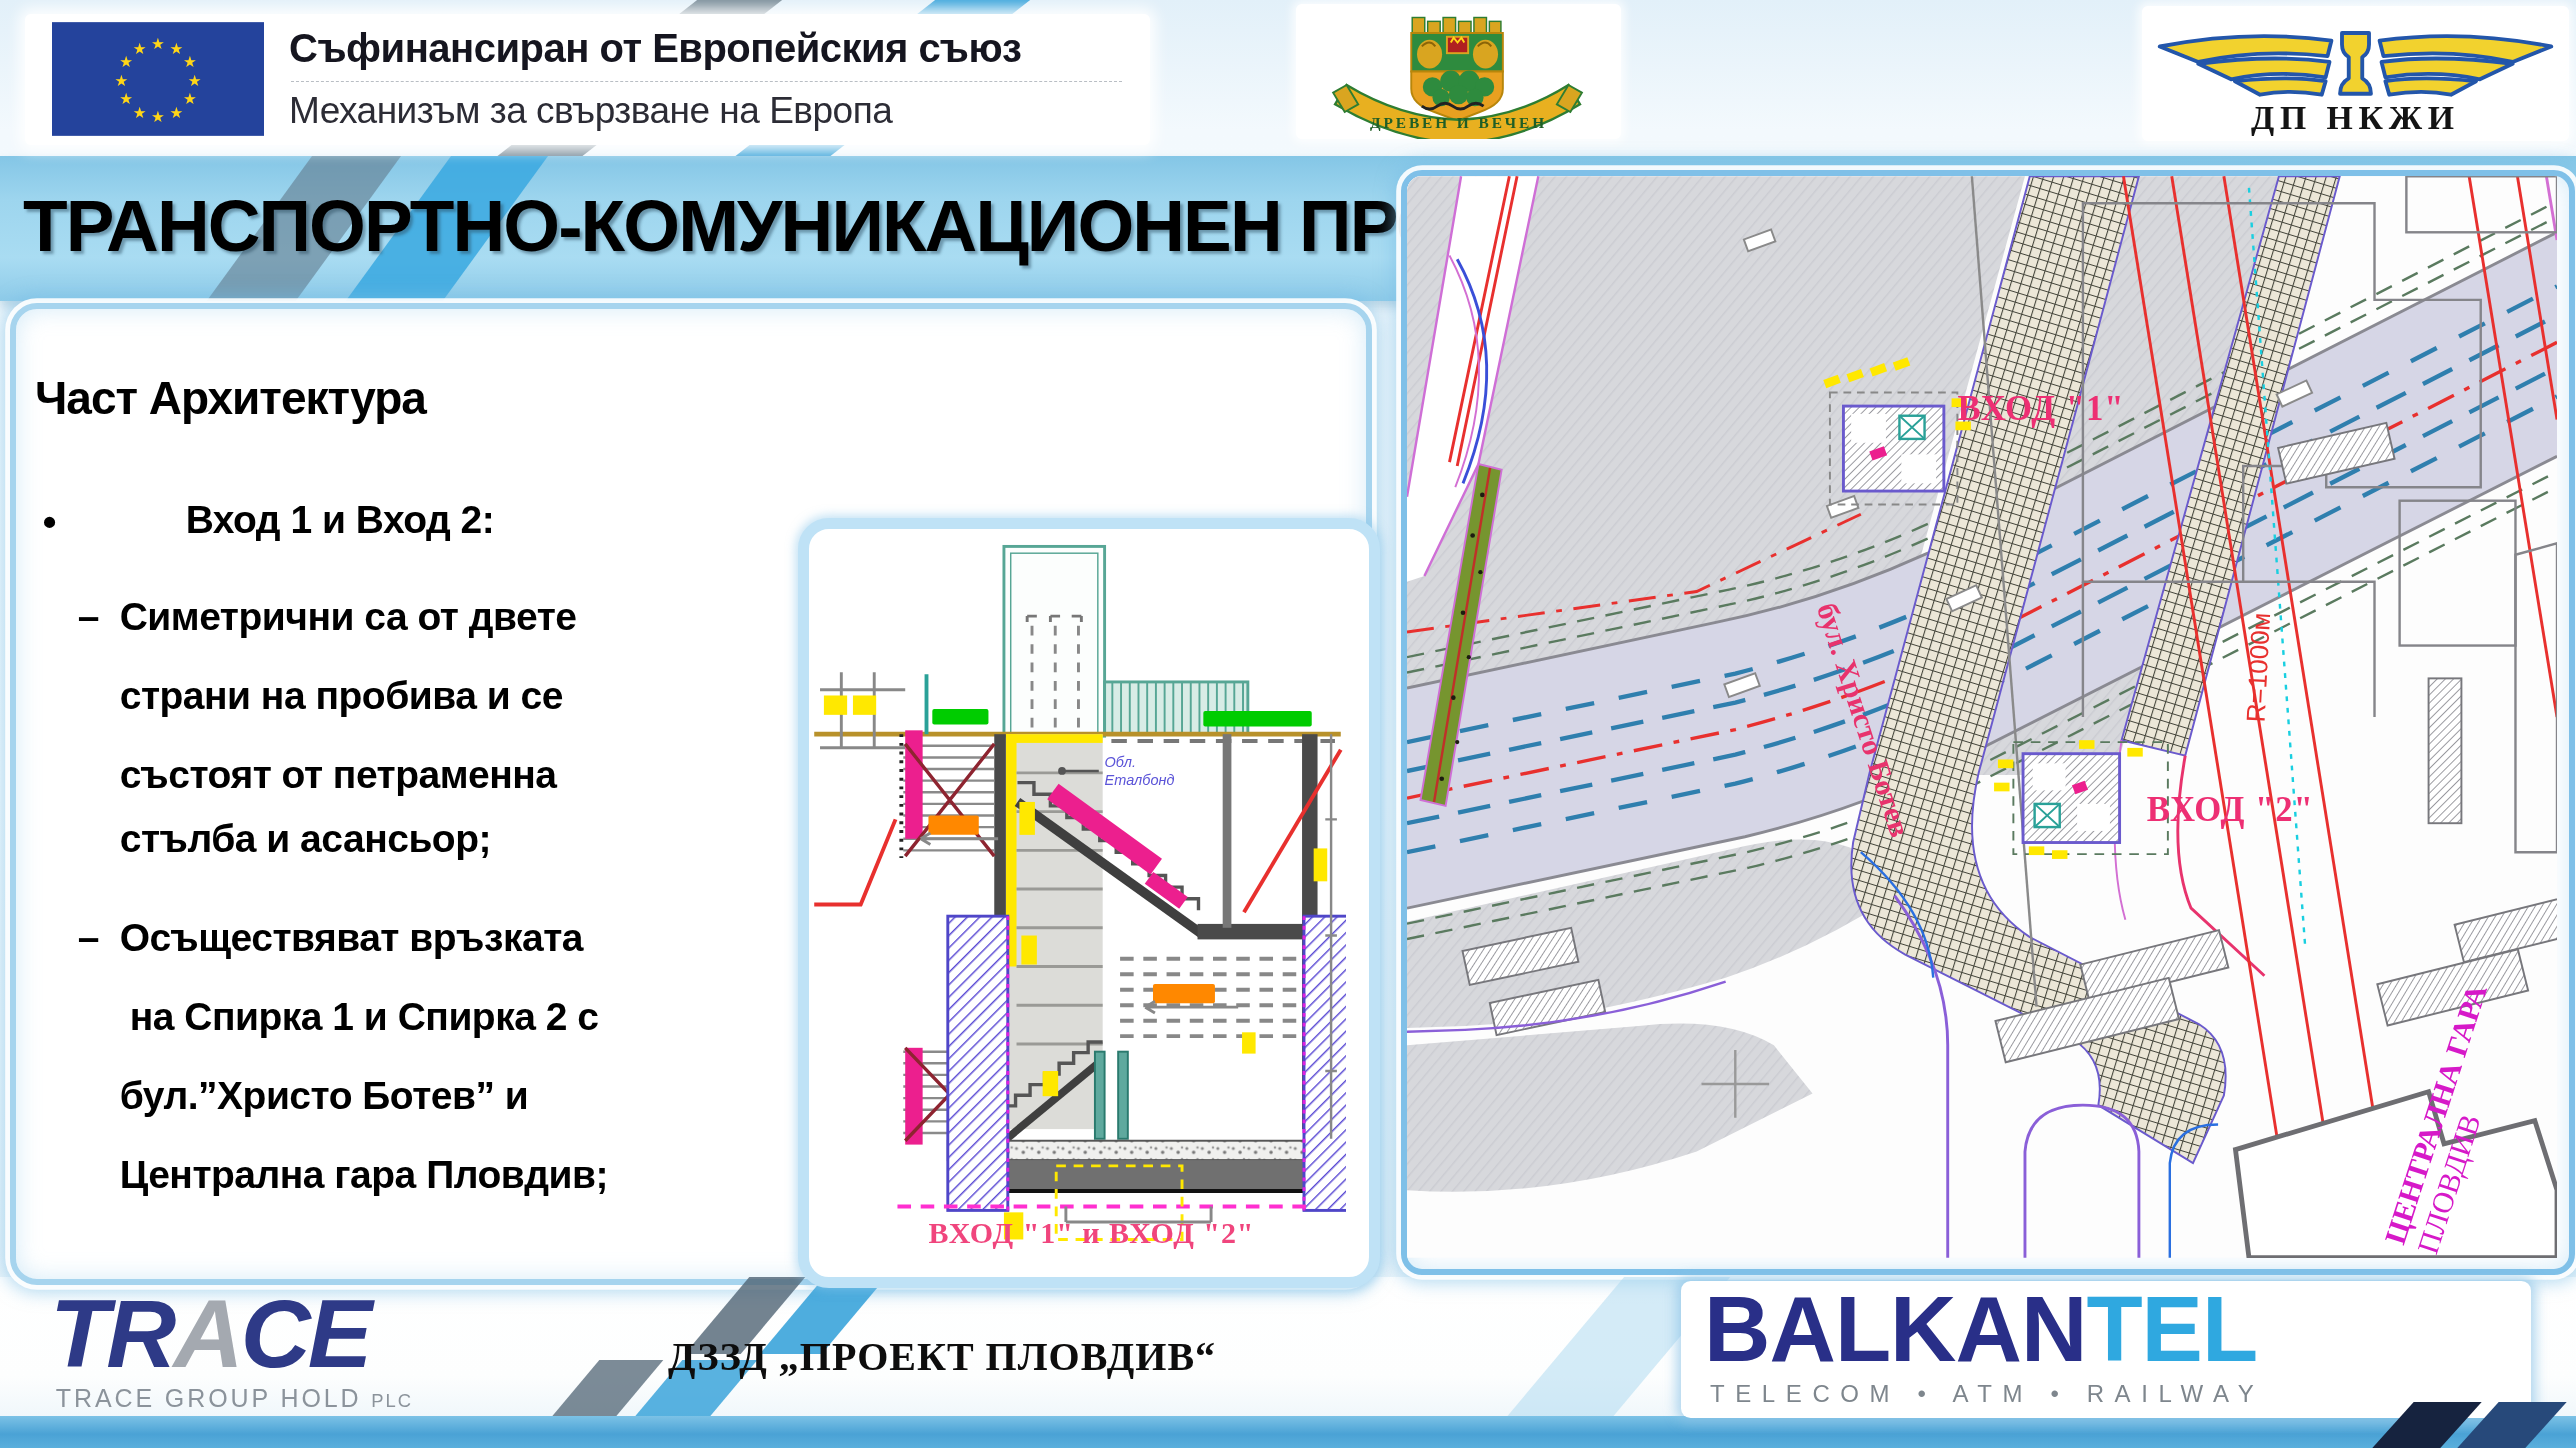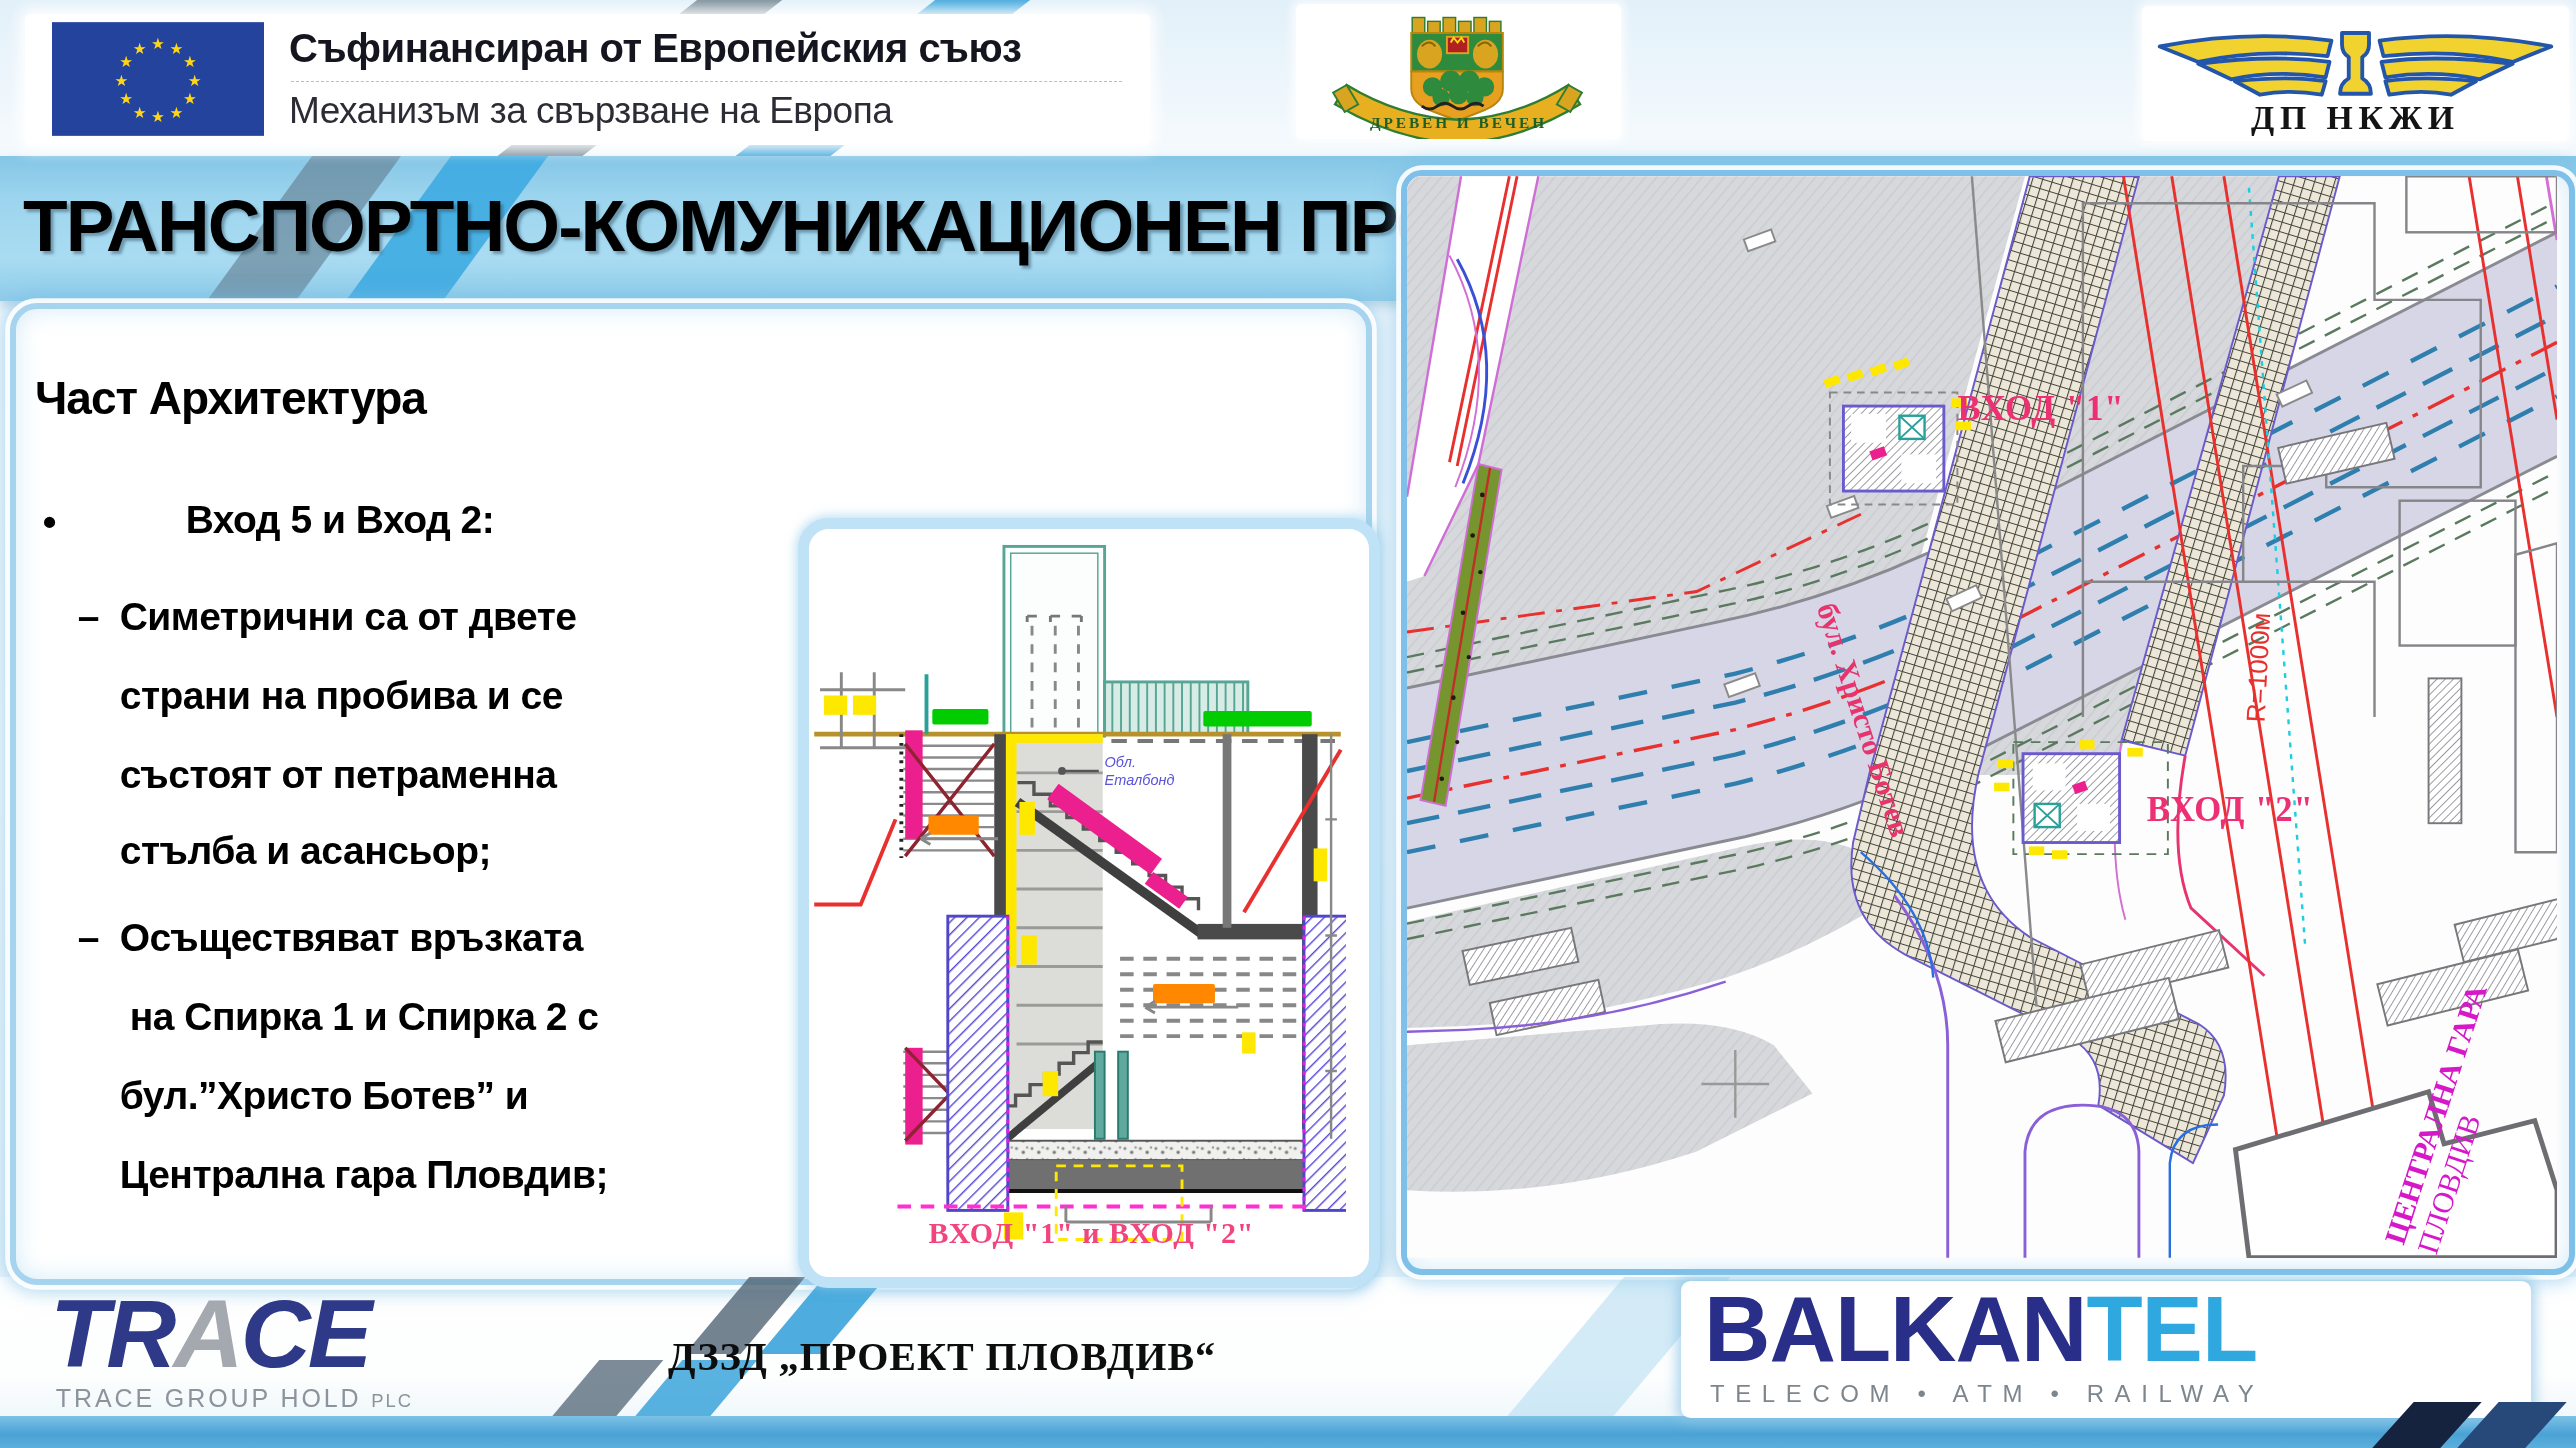--- a/index.html
+++ b/index.html
@@ -146,27 +146,27 @@
   <div class="abs banner">
     <div class="banner-stripe" style="left:259px;width:89px;background:rgba(96,122,140,.6);transform:skewX(-36deg);"></div>
     <div class="banner-stripe" style="left:398px;width:97px;background:rgba(56,168,224,.85);transform:skewX(-36deg);"></div>
     <div class="banner-title">ТРАНСПОРТНО-КОМУНИКАЦИОНЕН ПРОБИВ</div>
   </div>
 
   <div class="abs panel left-panel">
     <div class="abs lp-heading">Част Архитектура</div>
 
     <div class="lp-glyph" style="left:27px;top:191px;">•</div>
-    <div class="lp-line" style="left:170px;top:189px;">Вход 5 и Вход 2:</div>
+    <div class="lp-line" style="left:170px;top:189px;">Вход 1 и Вход 2:</div>
 
     <div class="lp-glyph" style="left:62px;top:286px;">–</div>
     <div class="lp-line" style="left:104px;top:286px;">Симетрични са от двете</div>
     <div class="lp-line" style="left:104px;top:444px;">състоят от петраменна</div>
     <div class="lp-line" style="left:104px;top:365px;">страни на пробива и се</div>
-    <div class="lp-line" style="left:104px;top:520px;">стълба и асансьор;</div>
+    <div class="lp-line" style="left:104px;top:508px;">стълба и асансьор;</div>
 
     <div class="lp-glyph" style="left:62px;top:607px;">–</div>
     <div class="lp-line" style="left:104px;top:607px;">Осъществяват връзката</div>
     <div class="lp-line" style="left:114px;top:686px;">на Спирка 1 и Спирка 2 с</div>
     <div class="lp-line" style="left:104px;top:765px;">бул.”Христо Ботев” и</div>
     <div class="lp-line" style="left:104px;top:844px;">Централна гара Пловдив;</div>
   </div>
 
   <div class="abs drawing-frame">
     <svg width="537" height="724" viewBox="0 0 548 748">

